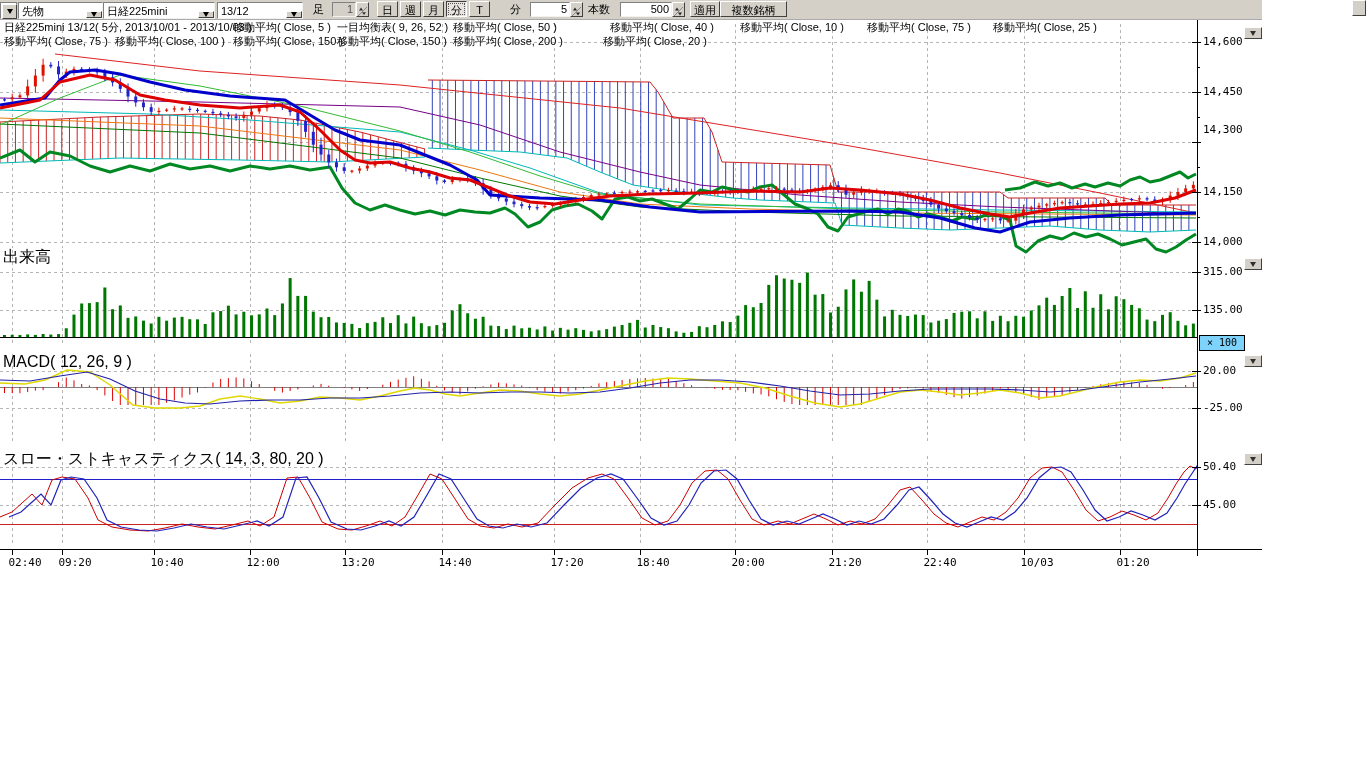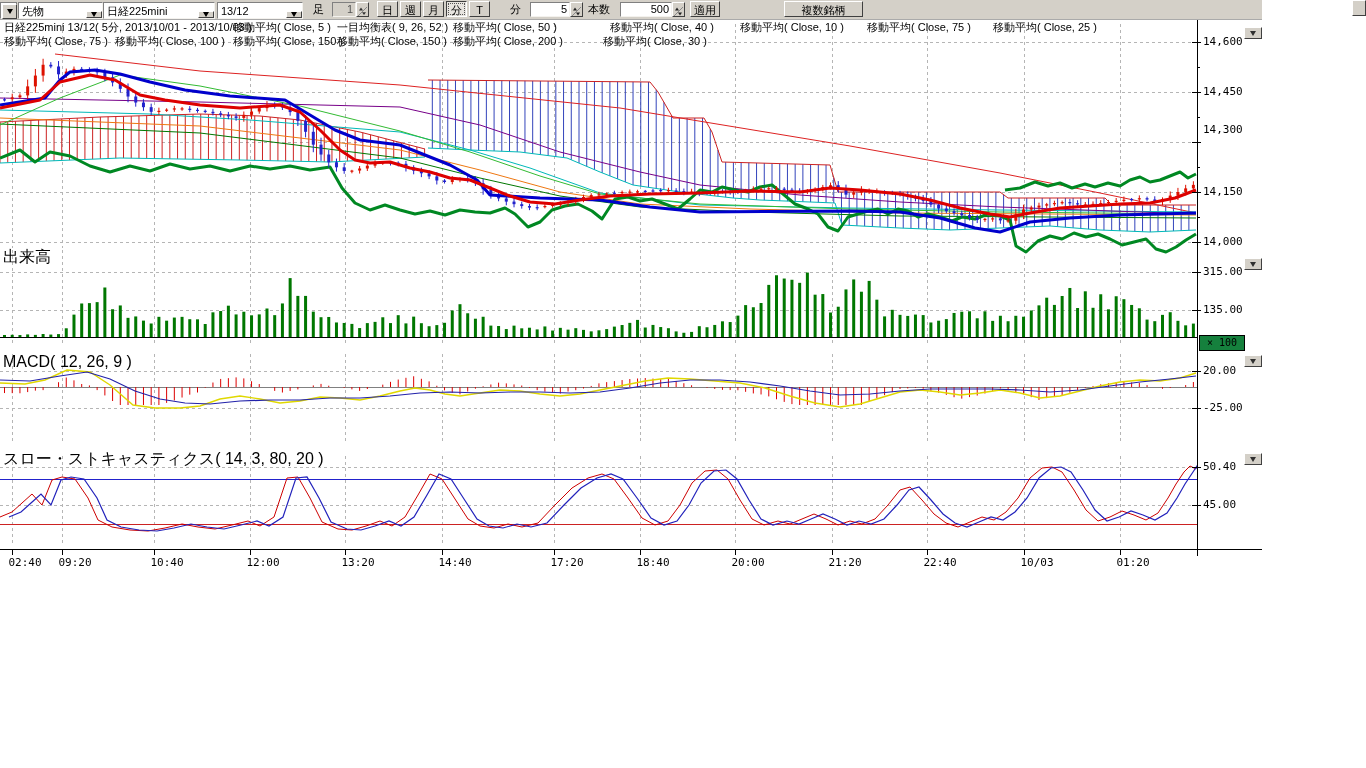--- a/index.html
+++ b/index.html
@@ -20,21 +20,21 @@
        font-size:11px;line-height:13px;text-align:right;padding:0 2px;box-sizing:border-box}
   .spin-btn{position:absolute;top:2px;width:13px;height:15px;background:#d4d0c8;border:1px solid;border-color:#fff #404040 #404040 #fff;box-sizing:border-box}
   
   .hdr{position:absolute;font-size:11px;line-height:13px;white-space:nowrap}
   .panel-lbl{position:absolute;font-size:16px;line-height:13px;white-space:nowrap}
   .ylab{position:absolute;font-family:"DejaVu Sans Mono",monospace;font-size:11px;line-height:12px;white-space:nowrap}
   .xlab{position:absolute;font-family:"DejaVu Sans Mono",monospace;font-size:11px;line-height:12px;width:44px;text-align:center}
   .drop-btn{position:absolute;left:1244px;width:18px;height:12px;background:#d4d0c8;border:1px solid;border-color:#fff #404040 #404040 #fff;
        display:flex;align-items:center;justify-content:center;box-sizing:border-box}
   .drop-btn .tri-down{border-top-color:#303030}
-  #mult-box{position:absolute;left:1199px;top:335px;width:44px;height:14px;border:1px solid #000;background:#15803d;
+  #mult-box{position:absolute;left:1199px;top:335px;width:44px;height:14px;border:1px solid #000;background:#7dd3fc;
        font-family:"DejaVu Sans Mono",monospace;font-size:10px;line-height:13px;text-align:center}
   #sb-frag{position:absolute;left:1352px;top:0;width:14px;height:16px;background:#d4d0c8;border:1px solid;border-color:#fff #404040 #404040 #fff;box-sizing:border-box}
   #chart-svg{position:absolute;left:0;top:0;pointer-events:none}
 </style>
 </head>
 <body>
 
 <div id="toolbar">
   <div class="abs" style="left:0;top:2px;width:15px;height:15px;background:#fff;border:1px solid;border-color:#808080 #808080 #f4f2ee #808080">
     <div class="abs" style="left:1px;top:1px;width:13px;height:13px;background:#d4d0c8;border:1px solid;border-color:#fff #404040 #404040 #fff;display:flex;align-items:center;justify-content:center">
@@ -91,21 +91,21 @@
   <div class="spin-field" style="left:620px;width:52px;background:#fff">500</div>
   <div class="spin-btn" style="left:672px">
     <svg width="11" height="11" viewBox="0 0 11 11">
         <line x1="10" y1="1" x2="1" y2="10" stroke="#888" stroke-width="1"></line>
         <path d="M2 4.5 L6 4.5 L4 1.5 Z" fill="#222"></path>
         <path d="M9 6.5 L5 6.5 L7 9.5 Z" fill="#222"></path>
       </svg>
   </div>
 
   <div class="btn" style="left:690px;width:30px">適用</div>
-  <div class="btn" style="left:784px;width:79px">複数銘柄</div>
+  <div class="btn" style="left:720px;width:67px">複数銘柄</div>
 </div>
 
 <div id="sb-frag"></div>
 
 <svg id="chart-svg" width="1366" height="768">
     <line x1="0" y1="42.5" x2="1197" y2="42.5" stroke="#b5b5b5" stroke-width="1" stroke-dasharray="3 3"></line>
     <line x1="0" y1="92.5" x2="1197" y2="92.5" stroke="#b5b5b5" stroke-width="1" stroke-dasharray="3 3"></line>
     <line x1="0" y1="142.5" x2="1197" y2="142.5" stroke="#b5b5b5" stroke-width="1" stroke-dasharray="3 3"></line>
     <line x1="0" y1="192.5" x2="1197" y2="192.5" stroke="#b5b5b5" stroke-width="1" stroke-dasharray="3 3"></line>
     <line x1="0" y1="242.5" x2="1197" y2="242.5" stroke="#b5b5b5" stroke-width="1" stroke-dasharray="3 3"></line>
@@ -1000,21 +1000,21 @@
     <div class="hdr" style="left: 453px; top: 21px;">移動平均( Close, 50 )</div>
     <div class="hdr" style="left: 610px; top: 21px;">移動平均( Close, 40 )</div>
     <div class="hdr" style="left: 740px; top: 21px;">移動平均( Close, 10 )</div>
     <div class="hdr" style="left: 867px; top: 21px;">移動平均( Close, 75 )</div>
     <div class="hdr" style="left: 993px; top: 21px;">移動平均( Close, 25 )</div>
     <div class="hdr" style="left: 4px; top: 35px;">移動平均( Close, 75 )</div>
     <div class="hdr" style="left: 115px; top: 35px;">移動平均( Close, 100 )</div>
     <div class="hdr" style="left: 233px; top: 35px;">移動平均( Close, 150 )</div>
     <div class="hdr" style="left: 337px; top: 35px;">移動平均( Close, 150 )</div>
     <div class="hdr" style="left: 453px; top: 35px;">移動平均( Close, 200 )</div>
-    <div class="hdr" style="left: 603px; top: 35px;">移動平均( Close, 30 )</div>
+    <div class="hdr" style="left: 603px; top: 35px;">移動平均( Close, 20 )</div>
     <div class="ylab" style="left: 1203px; top: 36px;">14,600</div>
     <div class="ylab" style="left: 1203px; top: 86px;">14,450</div>
     <div class="ylab" style="left: 1203px; top: 124px;">14,300</div>
     <div class="ylab" style="left: 1203px; top: 186px;">14,150</div>
     <div class="ylab" style="left: 1203px; top: 236px;">14,000</div>
     <div class="ylab" style="left: 1203px; top: 266px;">315.00</div>
     <div class="ylab" style="left: 1203px; top: 304px;">135.00</div>
     <div class="ylab" style="left: 1203px; top: 365px;">20.00</div>
     <div class="ylab" style="left: 1203px; top: 402px;">-25.00</div>
     <div class="ylab" style="left: 1203px; top: 461px;">50.40</div>

